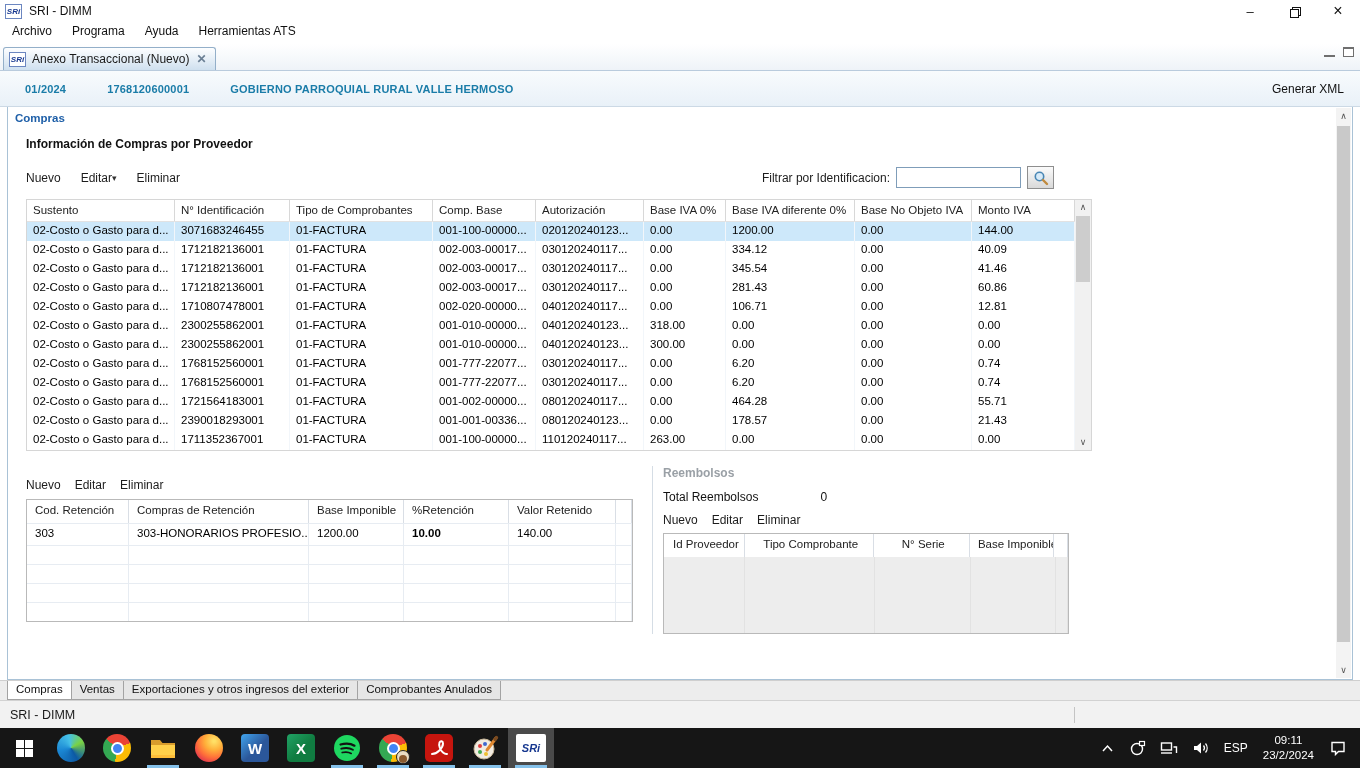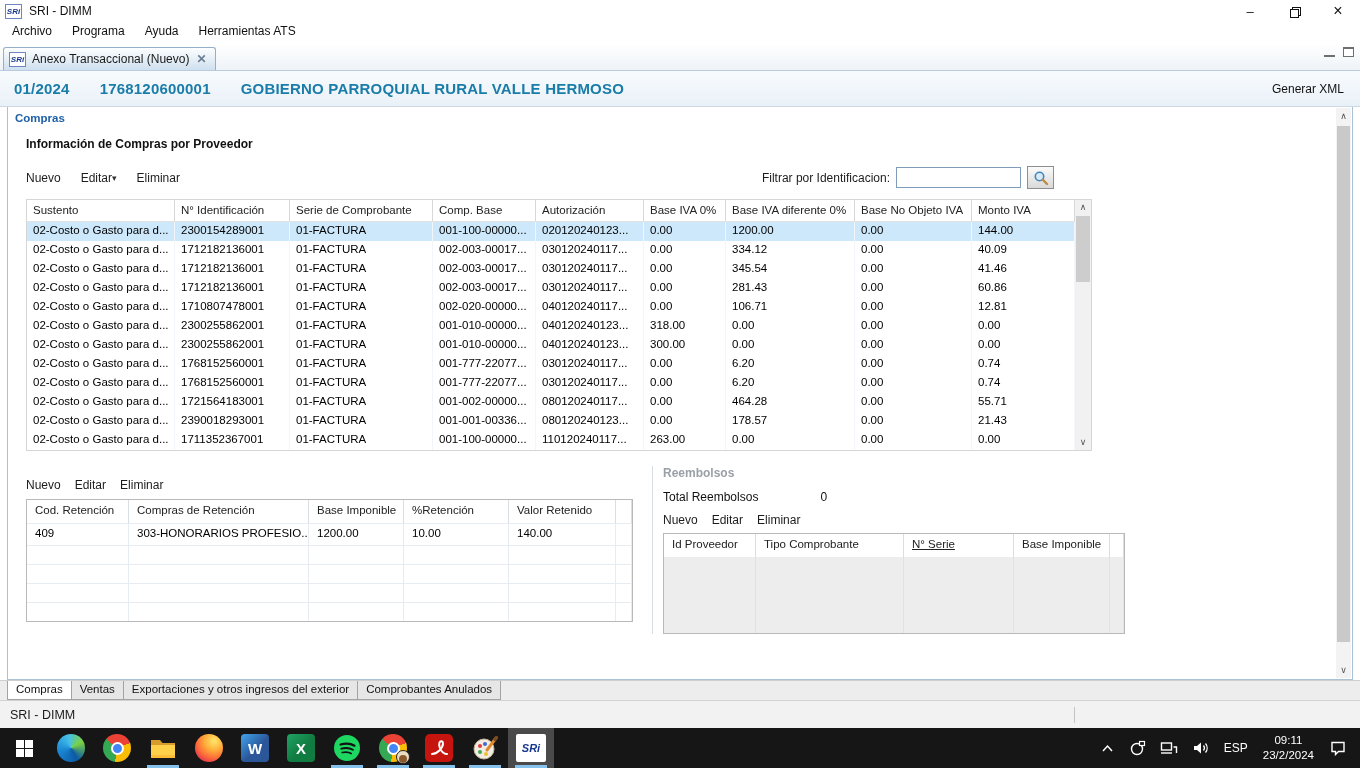--- a/index.html
+++ b/index.html
@@ -26,21 +26,21 @@
   .tabstrip { height:27px; background:linear-gradient(#ffffff,#eef3f8); border-bottom:1px solid #b9cbdd; display:flex; align-items:flex-end; position:relative; }
   .editor-tab { height:23px; margin-left:3px; display:flex; align-items:center; gap:6px; padding:0 8px 0 5px; background:linear-gradient(#fdfeff,#cfe0ef); border:1px solid #93afc9; border-bottom:none; border-radius:3px 3px 0 0; }
   .editor-tab .tab-label { font-size:12px; color:#1a1a1a; }
   .tab-close { color:#6a7f94; font-size:12px; font-weight:bold; line-height:10px; padding:0 1px; }
   .view-controls { position:absolute; right:6px; top:3px; display:flex; gap:8px; }
   .vc-min { width:11px; height:10px; border-bottom:2px solid #6f6f6f; }
   .vc-max { width:11px; height:10px; border:1px solid #6f6f6f; border-top:2px solid #6f6f6f; background:#fff; }
 
   
   .doc-header { height:36px; background:linear-gradient(#f8fbfd,#e9f1f8); border-bottom:1px solid #ccd9e5; display:flex; align-items:center; padding:0 14px; }
-  .doc-header .hfield { color:#1a7ca8; font-weight:bold; font-size:15px; margin-right:30px; letter-spacing:.2px; }
+  .doc-header .hfield { color:#1a7ca8; font-weight:bold; font-size:11px; margin-right:30px; letter-spacing:.2px;margin-left:11px; }
   .generar-xml { margin-left:auto; font-size:12px; color:#111; margin-right:2px; }
 
   
   .content { flex:0 0 573px; position:relative; margin:0 7px; border:1px solid #a9c2d6; border-top:none; background:#fff; overflow:hidden; }
   .view-label { color:#1e5fa8; font-weight:bold; font-size:11.5px; padding:5px 0 0 7px; }
   .section-title { font-weight:bold; font-size:12px; color:#111; margin:13px 0 0 18px; }
   .toolbar-row { display:flex; align-items:center; margin:15px 0 0 18px; width:1064px; font-size:12px; color:#1c1c1c; }
   .tb-item { margin-right:20px; }
   .tb-caret { font-size:9px; color:#333; margin:0 20px 0 -10px; }
   .filter-group { margin-left:auto; display:flex; align-items:center; margin-right:36px; }
@@ -70,21 +70,21 @@
   .mini-toolbar { display:flex; font-size:12px; color:#1c1c1c; margin-top:12px; }
   .mini-toolbar span { margin-right:14px; }
   .ret-grid { margin-top:7px; border:1px solid #b9b9b9; width:607px; }
   .ret-header { display:flex; height:23px; background:#fff; }
   .ret-h-cell { font-size:11.5px; color:#222; padding:4px 4px 0 8px; border-right:1px solid #d9dee5; white-space:nowrap; overflow:hidden; }
   .ret-row { display:flex; height:22px; border-top:1px solid #e7ecf2; }
   .ret-row.empty { height:19px; }
   .ret-cell { font-size:11.5px; padding:3px 4px 0 8px; border-right:1px solid #e7ecf2; white-space:nowrap; overflow:hidden; }
   .total-row { display:flex; align-items:center; margin-top:10px; font-size:12px; color:#111; }
   .total-row .tval { margin-left:62px; }
-  .reem-grid { margin-top:6px; border:1px solid #b9b9b9; width:462px; }
+  .reem-grid { margin-top:6px; border:1px solid #b9b9b9; width:406px;text-align:center; }
   .reem-header { display:flex; height:23px; background:#fff; }
   .reem-body { display:flex; height:76px; }
   .reem-b-cell { background:#ededed; border-right:1px solid #e2e2e2; height:100%; }
 
   
   .content-scroll { position:absolute; top:1px; right:1px; bottom:1px; width:15px; background:#f3f3f3; }
   .cs-arrow { position:absolute; right:0; width:15px; height:16px; color:#555; font-size:9px; text-align:center; line-height:16px; }
   .cs-thumb { position:absolute; left:1px; width:13px; top:18px; height:516px; background:#c9c9c9; }
 
   
@@ -187,32 +187,32 @@
           </svg>
         </div>
       </div>
     </div>
 
     <div class="grid">
       <div class="grid-main">
         <div class="grid-header" id="compras-header">
             <div class="gh-cell" style="width: 148px;">Sustento</div>
             <div class="gh-cell" style="width: 115px;">N° Identificación</div>
-            <div class="gh-cell" style="width: 143px;">Serie de Comprobante</div>
+            <div class="gh-cell" style="width: 143px;">Tipo de Comprobantes</div>
             <div class="gh-cell" style="width: 103px;">Comp. Base</div>
             <div class="gh-cell" style="width: 108px;">Autorización</div>
             <div class="gh-cell" style="width: 82px;">Base IVA 0%</div>
             <div class="gh-cell" style="width: 129px;">Base IVA diferente 0%</div>
             <div class="gh-cell" style="width: 117px;">Base No Objeto IVA</div>
             <div class="gh-cell" style="width: 103px;">Monto IVA</div>
           </div>
         <div id="compras-rows">
             <div class="grid-row selected">
               <div class="gr-cell" style="width: 148px;">02-Costo o Gasto para d...</div>
-              <div class="gr-cell" style="width: 115px;">2300154289001</div>
+              <div class="gr-cell" style="width: 115px;">3071683246455</div>
               <div class="gr-cell" style="width: 143px;">01-FACTURA</div>
               <div class="gr-cell" style="width: 103px;">001-100-00000...</div>
               <div class="gr-cell" style="width: 108px;">020120240123...</div>
               <div class="gr-cell" style="width: 82px;">0.00</div>
               <div class="gr-cell" style="width: 129px;">1200.00</div>
               <div class="gr-cell" style="width: 117px;">0.00</div>
               <div class="gr-cell" style="width: 103px;">144.00</div>
             </div>
             <div class="grid-row">
               <div class="gr-cell" style="width: 148px;">02-Costo o Gasto para d...</div>
@@ -355,24 +355,24 @@
           <div class="ret-header" id="ret-header">
               <div class="ret-h-cell" style="width: 102px;">Cod. Retención</div>
               <div class="ret-h-cell" style="width: 180px;">Compras de Retención</div>
               <div class="ret-h-cell" style="width: 95px;">Base Imponible</div>
               <div class="ret-h-cell" style="width: 105px;">%Retención</div>
               <div class="ret-h-cell" style="width: 107px;">Valor Retenido</div>
               <div class="ret-h-cell" style="width: 16px;"></div>
             </div>
           <div id="ret-rows">
               <div class="ret-row">
-                <div class="ret-cell" style="width: 102px;">409</div>
+                <div class="ret-cell" style="width: 102px;">303</div>
                 <div class="ret-cell" style="width: 180px;">303-HONORARIOS PROFESIO...</div>
                 <div class="ret-cell" style="width: 95px;">1200.00</div>
-                <div class="ret-cell" style="width: 105px;">10.00</div>
+                <div class="ret-cell" style="width: 105px; font-weight: bold;">10.00</div>
                 <div class="ret-cell" style="width: 107px;">140.00</div>
                 <div class="ret-cell" style="width: 16px;"></div>
               </div>
               <div class="ret-row empty">
                 <div class="ret-cell" style="width: 102px;"></div>
                 <div class="ret-cell" style="width: 180px;"></div>
                 <div class="ret-cell" style="width: 95px;"></div>
                 <div class="ret-cell" style="width: 105px;"></div>
                 <div class="ret-cell" style="width: 107px;"></div>
                 <div class="ret-cell" style="width: 16px;"></div>
@@ -413,21 +413,21 @@
         </div>
         <div class="mini-toolbar" style="margin-top:9px;">
           <span>Nuevo</span>
           <span>Editar</span>
           <span>Eliminar</span>
         </div>
         <div class="reem-grid">
           <div class="reem-header" id="reem-header">
               <div class="ret-h-cell" style="width: 92px;">Id Proveedor</div>
               <div class="ret-h-cell" style="width: 148px;">Tipo Comprobante</div>
-              <div class="ret-h-cell" style="width: 110px; text-decoration: underline;">N° Serie</div>
+              <div class="ret-h-cell" style="width: 110px;">N° Serie</div>
               <div class="ret-h-cell" style="width: 96px;">Base Imponible</div>
               <div class="ret-h-cell" style="width: 14px;"></div>
             </div>
           <div class="reem-body" id="reem-body">
               <div class="reem-b-cell" style="width: 92px;"></div>
               <div class="reem-b-cell" style="width: 148px;"></div>
               <div class="reem-b-cell" style="width: 110px;"></div>
               <div class="reem-b-cell" style="width: 96px;"></div>
               <div class="reem-b-cell" style="width: 14px;"></div>
             </div>

